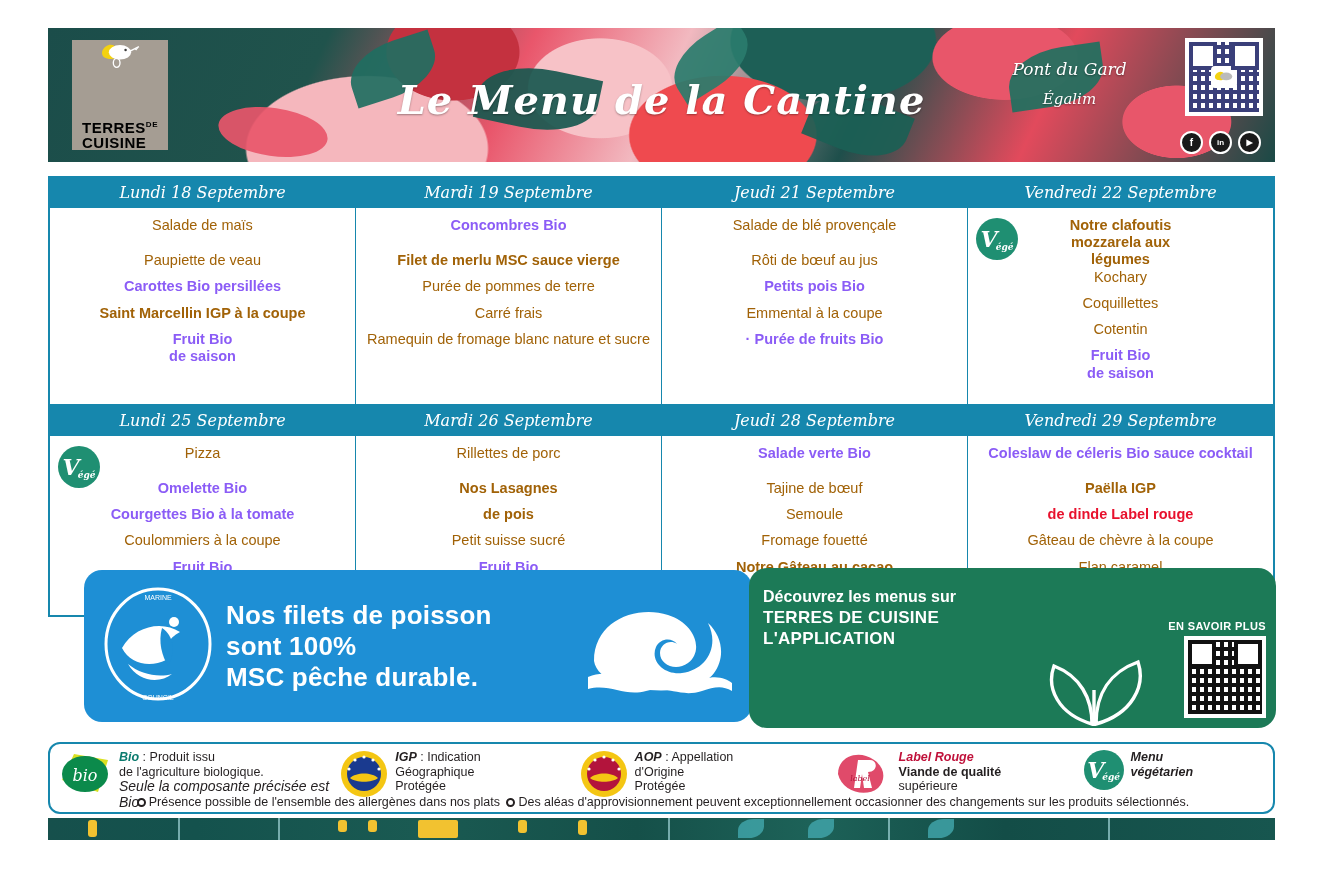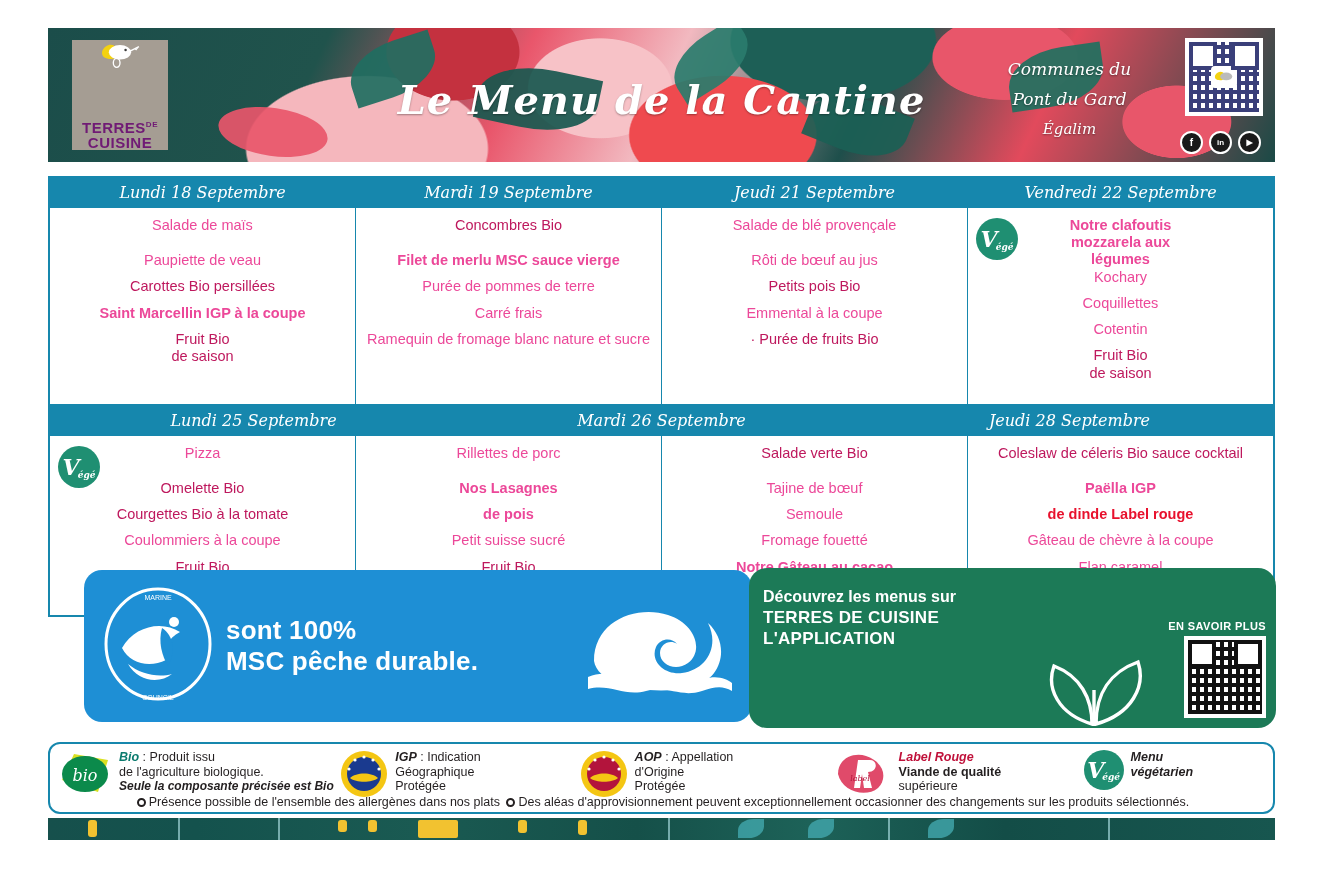--- a/index.html
+++ b/index.html
@@ -28,21 +28,21 @@
       repeating-linear-gradient(0deg,#3a3f7a 0 4px,transparent 4px 9px);
     background-color:#fff;position:relative;}
   .qrpix:before,.qrpix:after{content:"";position:absolute;width:20px;height:20px;border:4px solid #3a3f7a;background:#fff;}
   .qrpix:before{left:0;top:0;}
   .qrpix:after{right:0;top:0;}
   .qrbird{position:absolute;left:50%;top:50%;transform:translate(-50%,-50%);width:26px;height:22px;background:#fff;border-radius:4px;
           display:flex;align-items:center;justify-content:center;}
   .logo-box{position:absolute;left:24px;top:12px;width:96px;height:110px;background:#a59d93;
             display:flex;flex-direction:column;align-items:center;justify-content:center;}
   .logo-bird{width:52px;height:34px;margin-bottom:6px;}
-  .logo-text{color:#701a75;font-weight:bold;font-size:15px;line-height:15px;letter-spacing:.5px;text-align:center;margin-top:42px;}
+  .logo-text{color:#000000;font-weight:bold;font-size:15px;line-height:15px;letter-spacing:.5px;text-align:left;margin-top:42px;}
   .logo-text .sm{font-size:8px;vertical-align:super;}
   .banner-title{position:absolute;left:0;right:0;top:48px;text-align:center;color:#fff;
      font-family:"DejaVu Serif",serif;font-style:italic;font-size:40px;font-weight:bold;
      text-shadow:0 1px 2px rgba(0,0,0,.35);letter-spacing:1px;}
   .commune{position:absolute;right:118px;top:26px;width:175px;text-align:center;color:#fff;
      font-family:"DejaVu Serif",serif;font-style:italic;font-size:17px;line-height:30px;
      text-shadow:0 1px 2px rgba(0,0,0,.4);}
   .commune .l3{font-size:15px;}
   .socials{position:absolute;right:14px;bottom:8px;display:flex;gap:6px;}
   .soc{width:19px;height:19px;border-radius:50%;background:#1a1a1a;color:#fff;font-size:10px;
@@ -51,24 +51,24 @@
   
   .menu{position:absolute;left:48px;top:176px;width:1227px;border:2px solid #1687ad;box-sizing:border-box;}
   .wk-head{display:flex;background:#1687ad;}
   .wk-head .dh{flex:1;text-align:center;color:#fff;padding:5px 0 6px;
      font-family:"DejaVu Serif",serif;font-style:italic;font-size:16px;}
   .wk-head .dh + .dh{border-left:1px solid #1687ad;}
   .wk-body{display:flex;background:#fff;}
   .daycell{flex:1;position:relative;padding:10px 6px 12px;box-sizing:border-box;min-height:178px;
            border-left:1px solid #1687ad;}
   .daycell:first-child{border-left:none;}
-  .dish{text-align:center;font-size:14.5px;line-height:1.05;color:#ec4899;margin:0 0 11px;
+  .dish{text-align:center;font-size:14.5px;line-height:1.05;color:#a16207;margin:0 0 11px;
         font-family:"Liberation Sans",sans-serif;}
   .dish.sp{margin-bottom:20px;}
-  .dish.green{color:#be185d;font-weight:normal;}
+  .dish.green{color:#8b5cf6;font-weight:bold;}
   .dish.bold{font-weight:bold;}
   .dish.red{color:#e8112d;font-weight:bold;}
   .dish.tight{margin-bottom:2px;}
   .vege-badge{position:absolute;left:8px;top:10px;width:42px;height:42px;border-radius:50%;
     background:#1f8f72;color:#fff;display:flex;align-items:center;justify-content:center;
     font-family:"DejaVu Serif",serif;font-weight:bold;font-size:22px;font-style:italic;}
   .vege-badge i{font-size:9px;font-style:italic;align-self:flex-end;margin-bottom:8px;margin-left:-2px;}
   .row-sep{height:2px;background:#1687ad;}
 
   
@@ -95,21 +95,21 @@
   .qr2 .px:before{left:0;top:0;} .qr2 .px:after{right:0;top:0;}
 
   
   .legend{position:absolute;left:48px;top:742px;width:1227px;height:72px;border:2px solid #1687ad;
      border-radius:12px;background:#fff;box-sizing:border-box;display:flex;align-items:flex-start;
      padding:6px 8px 0;}
   .lg{display:flex;align-items:flex-start;gap:7px;flex:1;}
   .lg .ico{flex:0 0 auto;}
   .lg .txt{font-size:12.5px;line-height:14.5px;color:#231f20;}
   .lg .txt b{font-style:italic;}
-  .lg .txt .it{font-style:italic;font-size:12px;font-weight:bold;}
+  .lg .txt .it{font-style:italic;font-size:14px;font-weight:normal;}
   .teal{color:#0b7b6e;} .redl{color:#c0113a;}
   .notes{position:absolute;left:0;right:0;bottom:3px;text-align:center;font-size:12.5px;color:#231f20;
          white-space:nowrap;}
   .dot{display:inline-block;width:9px;height:9px;border:2.5px solid #231f20;border-radius:50%;
        vertical-align:middle;margin:0 3px;box-sizing:border-box;}
 
   
   .footstrip{position:absolute;left:48px;top:818px;width:1227px;height:22px;overflow:hidden;
     background:linear-gradient(90deg,#16504c 0%,#14524d 12%,#1a5a52 30%,#155049 48%,#1d6258 62%,#134d47 78%,#17564f 100%);}
   .fs-dot{position:absolute;top:2px;width:9px;height:17px;background:#f2c230;border-radius:3px;}
@@ -142,21 +142,20 @@
       </svg>
       <div class="logo-text">
         <span>TERRES</span><span class="sm">DE</span><br>
         <span>CUISINE</span>
       </div>
     </div>
 
     <div class="banner-title">Le Menu de la Cantine</div>
 
     <div class="commune">
-      <div>Communes du</div>
       <div>Pont du Gard</div>
       <div class="l3">Égalim</div>
     </div>
 
     <div class="qrhdr">
       <div class="qrpix">
         <div class="qrbird">
           <svg viewBox="0 0 40 26" width="22" height="16">
               <path d="M4 10 C8 2 18 1 22 9 C24 14 20 19 13 19 C6 19 2 16 4 10Z" fill="#f3d211"></path>
               <ellipse cx="24" cy="12" rx="11" ry="7" fill="#bbb"></ellipse>
@@ -212,20 +211,21 @@
           <div class="dish">Cotentin</div>
           <div class="dish green tight">Fruit Bio</div>
           <div class="dish green">de saison</div>
         </div>
       </div>
       <div class="row-sep"></div>
       <div class="wk-head">
         <div class="dh">Lundi 25 Septembre</div>
         <div class="dh">Mardi 26 Septembre</div>
         <div class="dh">Jeudi 28 Septembre</div>
+        <div class="dh">Vendredi 29 Septembre</div>
       </div>
       <div class="wk-body">
         <div class="daycell">
           <div class="vege-badge">V<i>égé</i></div>
           <div class="dish sp">Pizza</div>
           <div class="dish green">Omelette Bio</div>
           <div class="dish green">Courgettes Bio à la tomate</div>
           <div class="dish">Coulommiers à la coupe</div>
           <div class="dish green tight">Fruit Bio</div>
           <div class="dish green">de saison</div>
@@ -261,20 +261,21 @@
       <svg class="msc-logo" viewBox="0 0 112 120">
         <ellipse cx="56" cy="58" rx="52" ry="55" fill="none" stroke="#fff" stroke-width="3"></ellipse>
         <path d="M20 62 C32 40 60 34 78 46 C66 52 62 62 64 74 C48 82 28 78 20 62Z" fill="#fff"></path>
         <circle cx="72" cy="36" r="5" fill="#fff"></circle>
         <path d="M60 42 C72 50 74 66 66 80 C60 70 56 56 60 42Z" fill="#1e8fd5"></path>
         <path d="M26 78 C36 96 58 98 70 88 C56 92 38 88 26 78Z" fill="#fff"></path>
         <text x="56" y="14" text-anchor="middle" font-size="7" fill="#fff" font-family="Liberation Sans, sans-serif">MARINE</text>
         <text x="56" y="114" text-anchor="middle" font-size="7" fill="#fff" font-family="Liberation Sans, sans-serif">COUNCIL</text>
       </svg>
       <div class="msc-text">
+        <div>Nos filets de poisson</div>
         <div>sont 100%</div>
         <div>MSC pêche durable.</div>
       </div>
       <svg class="msc-wave" viewBox="0 0 150 95">
         <path d="M10 62 C10 22 52 6 84 16 C112 25 120 52 104 64 C92 73 76 66 76 54 C76 45 86 40 93 45 C88 38 76 39 72 48 C66 62 80 76 98 74 C122 71 136 48 124 24 C146 44 140 80 108 88 C70 97 14 88 10 62Z" fill="#fff"></path>
         <path d="M4 78 C26 68 40 84 62 78 C84 72 98 86 120 80 C134 76 142 80 148 84 L148 92 C138 86 130 88 118 92 C96 99 84 86 62 92 C40 98 26 84 4 90Z" fill="#fff"></path>
       </svg>
     </div>
 
     <div class="vegeban">

